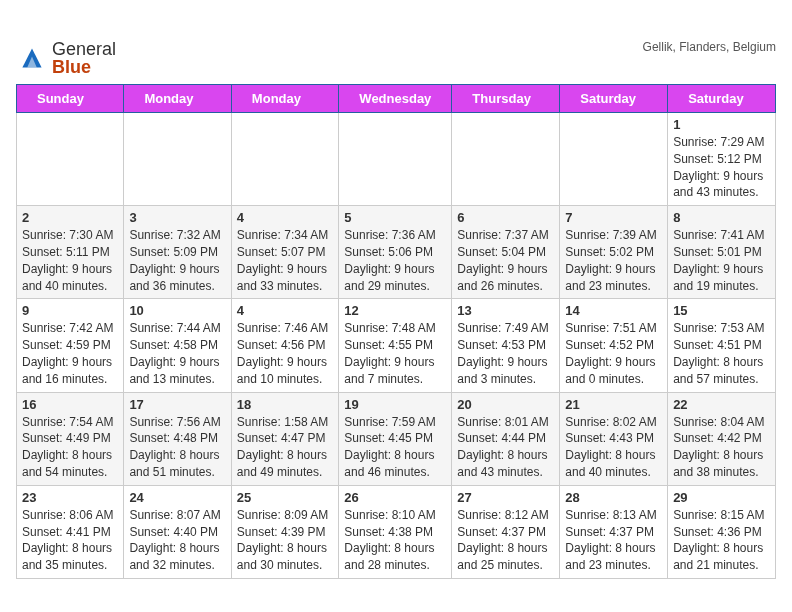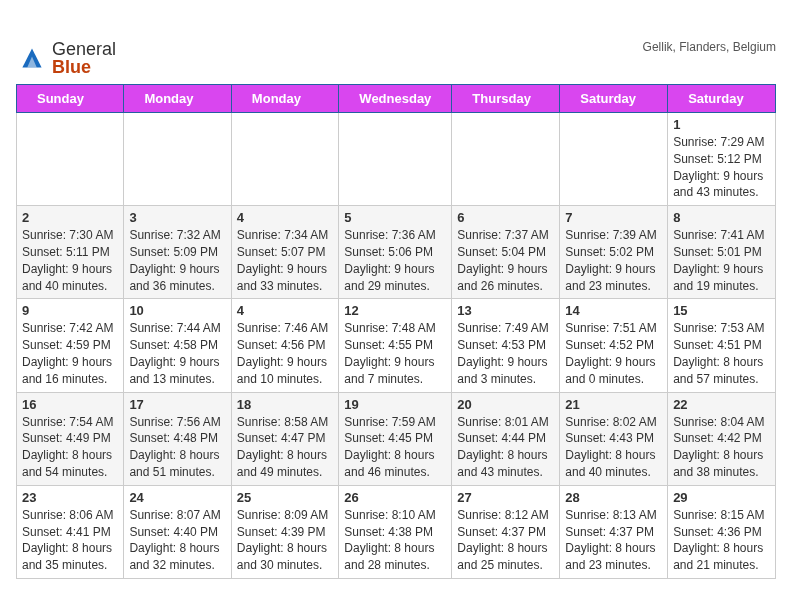--- a/index.html
+++ b/index.html
@@ -231,21 +231,21 @@
 Daylight: 8 hours and 54 minutes.</div>
         </td>
         <td>
           <span class="day-number">17</span>
           <div class="day-info">Sunrise: 7:56 AM
 Sunset: 4:48 PM
 Daylight: 8 hours and 51 minutes.</div>
         </td>
         <td>
           <span class="day-number">18</span>
-          <div class="day-info">Sunrise: 8:58 AM
+          <div class="day-info">Sunrise: 1:58 AM
 Sunset: 4:47 PM
 Daylight: 8 hours and 49 minutes.</div>
         </td>
         <td>
           <span class="day-number">19</span>
           <div class="day-info">Sunrise: 7:59 AM
 Sunset: 4:45 PM
 Daylight: 8 hours and 46 minutes.</div>
         </td>
         <td>

